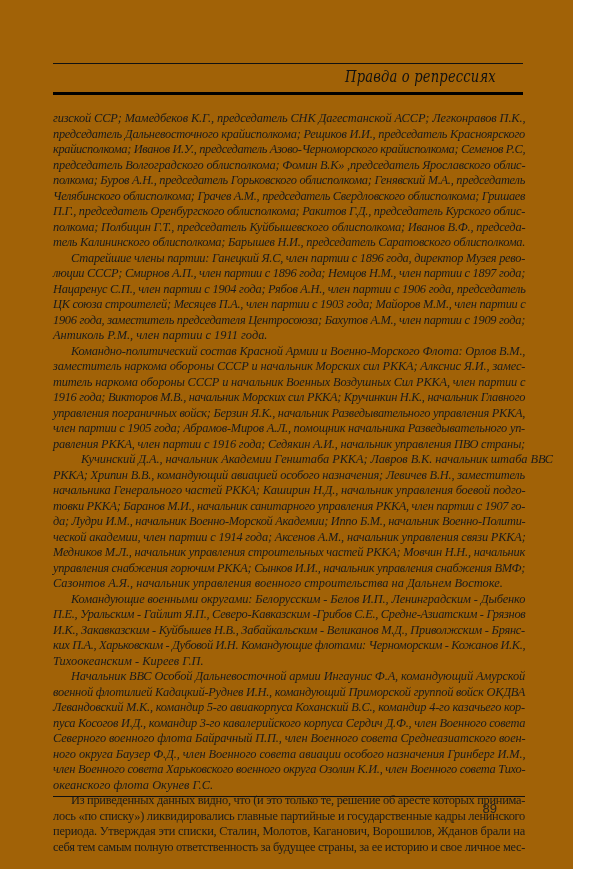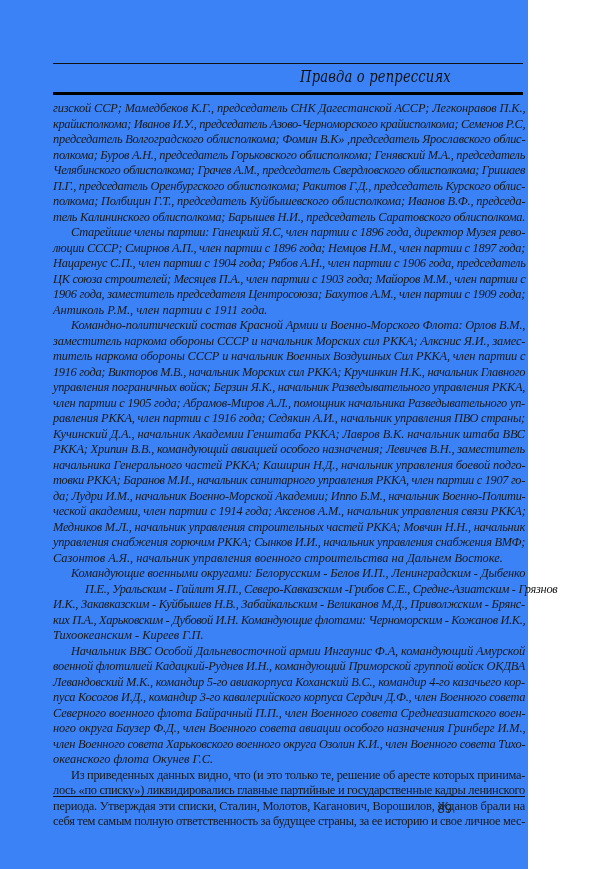--- a/index.html
+++ b/index.html
@@ -1,39 +1,40 @@
 <!DOCTYPE html>
 <html><head>
 <meta charset="utf-8">
 <style>
   html, body { margin: 0; padding: 0; background: #ffffff; }
   body { width: 600px; height: 869px; position: relative; overflow: hidden; }
-  .page { position: absolute; left: 0; top: 0; width: 528px; height: 869px; background: #3b82f6; }
+  .page { position: absolute; left: 0; top: 0; width: 573px; height: 869px; background: #a16207; }
   .rule-top { position: absolute; left: 53px; top: 63px; width: 470px; height: 1px; background: #111; }
   .running-head { position: absolute; right: 77px; top: 67px; font-family: "DejaVu Serif", serif; font-style: italic; font-size: 16px; color: #111; letter-spacing: 0.2px; transform: scaleX(0.82); transform-origin: right center; }
   .rule-thick { position: absolute; left: 53px; top: 92px; width: 470px; height: 3px; background: #000; }
-  .body-text { position: absolute; left: 53px; top: 101px; width: 472px; font-family: "Liberation Serif", serif; font-size: 12.4px; line-height: 15.5px; color: #1a1a1a; }
+  .body-text { position: absolute; left: 53px; top: 111px; width: 472px; font-family: "Liberation Serif", serif; font-size: 12.4px; line-height: 15.5px; color: #1a1a1a; }
   .line { display: block; white-space: nowrap; text-align: justify; text-align-last: justify; width: 472px; height: 15.5px; overflow: visible; }
   .line.last { text-align-last: left; }
   .line.indent { text-indent: 18px; }
   .it { font-style: italic; }
   .rule-bottom { position: absolute; left: 53px; top: 796px; width: 472px; height: 1px; background: #111; }
   .page-number { position: absolute; right: 76px; top: 801px; font-family: Liberation Sans, sans-serif; font-size: 13px; color: #222; }
 </style>
 </head>
 <body>
 
 <div class="page">
   <div class="rule-top"></div>
   <div class="running-head">Правда о репрессиях</div>
   <div class="rule-thick"></div>
 
   <div class="body-text" id="body-text">
       <div class="it">
         <span class="line" style="display: block; letter-spacing: -0.12px;">гизской ССР; Мамедбеков К.Г., председатель СНК Дагестанской АССР; Легконравов П.К.,</span>
+        <span class="line" style="display: block; letter-spacing: -0.259px;">председатель Дальневосточного крайисполкома; Рещиков И.И., председатель Красноярского</span>
         <span class="line" style="display: block; letter-spacing: -0.352px;">крайисполкома; Иванов И.У., председатель Азово-Черноморского крайисполкома; Семенов Р.С,</span>
         <span class="line" style="display: block; letter-spacing: -0.221px;">председатель Волгоградского облисполкома; Фомин В.К» ,председатель Ярославского облис-</span>
         <span class="line" style="display: block; letter-spacing: -0.281px;">полкома; Буров А.Н., председатель Горьковского облисполкома; Генявский М.А., председатель</span>
         <span class="line" style="display: block; letter-spacing: -0.341px;">Челябинского облисполкома; Грачев А.М., председатель Свердловского облисполкома; Гришаев</span>
         <span class="line" style="display: block; letter-spacing: -0.27px;">П.Г., председатель Оренбургского облисполкома; Ракитов Г.Д., председатель Курского облис-</span>
         <span class="line" style="display: block; letter-spacing: -0.207px;">полкома; Полбицин Г.Т., председатель Куйбышевского облисполкома; Иванов В.Ф., председа-</span>
         <span class="line last" style="display: block; letter-spacing: -0.244px;">тель Калининского облисполкома;  Барышев Н.И., председатель Саратовского облисполкома.</span>
       </div>
       <div class="it">
         <span class="line indent" style="display: block; letter-spacing: -0.277px;">Старейшие члены партии: Ганецкий Я.С, член партии с 1896 года, директор Музея рево-</span>
@@ -44,33 +45,33 @@
         <span class="line last" style="display: block;">Антиколь Р.М., член партии с 1911 года.</span>
       </div>
       <div class="it">
         <span class="line indent" style="display: block; letter-spacing: -0.19px;">Командно-политический состав Красной Армии и Военно-Морского Флота: Орлов В.М.,</span>
         <span class="line" style="display: block; letter-spacing: -0.157px;">заместитель наркома обороны СССР и начальник Морских сил РККА; Алкснис Я.И., замес-</span>
         <span class="line" style="display: block; letter-spacing: -0.173px;">титель наркома обороны СССР и начальник Военных Воздушных Сил РККА, член партии с</span>
         <span class="line" style="display: block; letter-spacing: -0.33px;">1916 года; Викторов М.В., начальник Морских сил РККА; Кручинкин Н.К., начальник Главного</span>
         <span class="line" style="display: block; letter-spacing: -0.287px;">управления пограничных войск; Берзин Я.К., начальник Разведывательного управления РККА,</span>
         <span class="line" style="display: block; letter-spacing: -0.244px;">член партии с 1905 года; Абрамов-Миров А.Л., помощник начальника Разведывательного уп-</span>
         <span class="line" style="display: block; letter-spacing: -0.233px;">равления РККА, член партии с 1916 года; Седякин А.И., начальник управления ПВО страны;</span>
-        <span class="line" style="display: block; letter-spacing: -0.099px;">Кучинский Д.А., начальник Академии Генштаба РККА; Лавров В.К. начальник штаба ВВС</span>
+        <span class="line" style="display: block; letter-spacing: -0.099px; margin-left: 28px;">Кучинский Д.А., начальник Академии Генштаба РККА; Лавров В.К. начальник штаба ВВС</span>
         <span class="line" style="display: block; letter-spacing: -0.212px;">РККА; Хрипин В.В., командующий авиацией особого назначения; Левичев В.Н., заместитель</span>
         <span class="line" style="display: block; letter-spacing: -0.179px;">начальника Генерального частей РККА; Каширин Н.Д., начальник управления боевой подго-</span>
         <span class="line" style="display: block; letter-spacing: -0.345px;">товки РККА; Баранов М.И., начальник санитарного управления РККА, член партии с 1907 го-</span>
         <span class="line" style="display: block; letter-spacing: -0.291px;">да; Лудри И.М., начальник Военно-Морской Академии; Иппо Б.М., начальник Военно-Полити-</span>
         <span class="line" style="display: block; letter-spacing: -0.191px;">ческой академии,  член партии с 1914 года; Аксенов А.М., начальник управления связи РККА;</span>
         <span class="line" style="display: block; letter-spacing: -0.238px;">Медников М.Л., начальник управления строительных частей РККА; Мовчин Н.Н., начальник</span>
         <span class="line" style="display: block; letter-spacing: -0.301px;">управления снабжения горючим РККА; Сынков И.И., начальник управления снабжения ВМФ;</span>
         <span class="line last" style="display: block;">Сазонтов А.Я., начальник управления военного строительства на Дальнем Востоке.</span>
       </div>
       <div class="it">
         <span class="line indent" style="display: block; letter-spacing: -0.148px;">Командующие военными округами:  Белорусским - Белов И.П., Ленинградским - Дыбенко</span>
-        <span class="line" style="display: block; letter-spacing: -0.292px; margin-left: 32px;">П.Е., Уральским - Гайлит Я.П., Северо-Кавказским -Грибов С.Е., Средне-Азиатским - Грязнов</span>
+        <span class="line" style="display: block; letter-spacing: -0.292px;">П.Е., Уральским - Гайлит Я.П., Северо-Кавказским -Грибов С.Е., Средне-Азиатским - Грязнов</span>
         <span class="line" style="display: block; letter-spacing: -0.25px;">И.К., Закавказским - Куйбышев Н.В., Забайкальским - Великанов М.Д., Приволжским - Брянс-</span>
         <span class="line" style="display: block; letter-spacing: -0.356px;">ких П.А., Харьковским - Дубовой И.Н. Командующие флотами:  Черноморским - Кожанов И.К.,</span>
         <span class="line last" style="display: block;">Тихоокеанским - Киреев Г.П.</span>
       </div>
       <div class="it">
         <span class="line indent" style="display: block; letter-spacing: -0.13px;">Начальник ВВС Особой Дальневосточной армии Ингаунис Ф.А, командующий Амурской</span>
         <span class="line" style="display: block; letter-spacing: -0.244px;">военной флотилией Кадацкий-Руднев И.Н., командующий Приморской группой войск ОКДВА</span>
         <span class="line" style="display: block; letter-spacing: -0.225px;">Левандовский М.К., командир 5-го авиакорпуса Коханский В.С., командир 4-го казачьего кор-</span>
         <span class="line" style="display: block; letter-spacing: -0.233px;">пуса Косогов И.Д., командир 3-го кавалерийского корпуса Сердич Д.Ф.,  член Военного совета</span>
         <span class="line" style="display: block; letter-spacing: -0.141px;">Северного военного флота Байрачный П.П.,  член Военного совета Среднеазиатского воен-</span>

